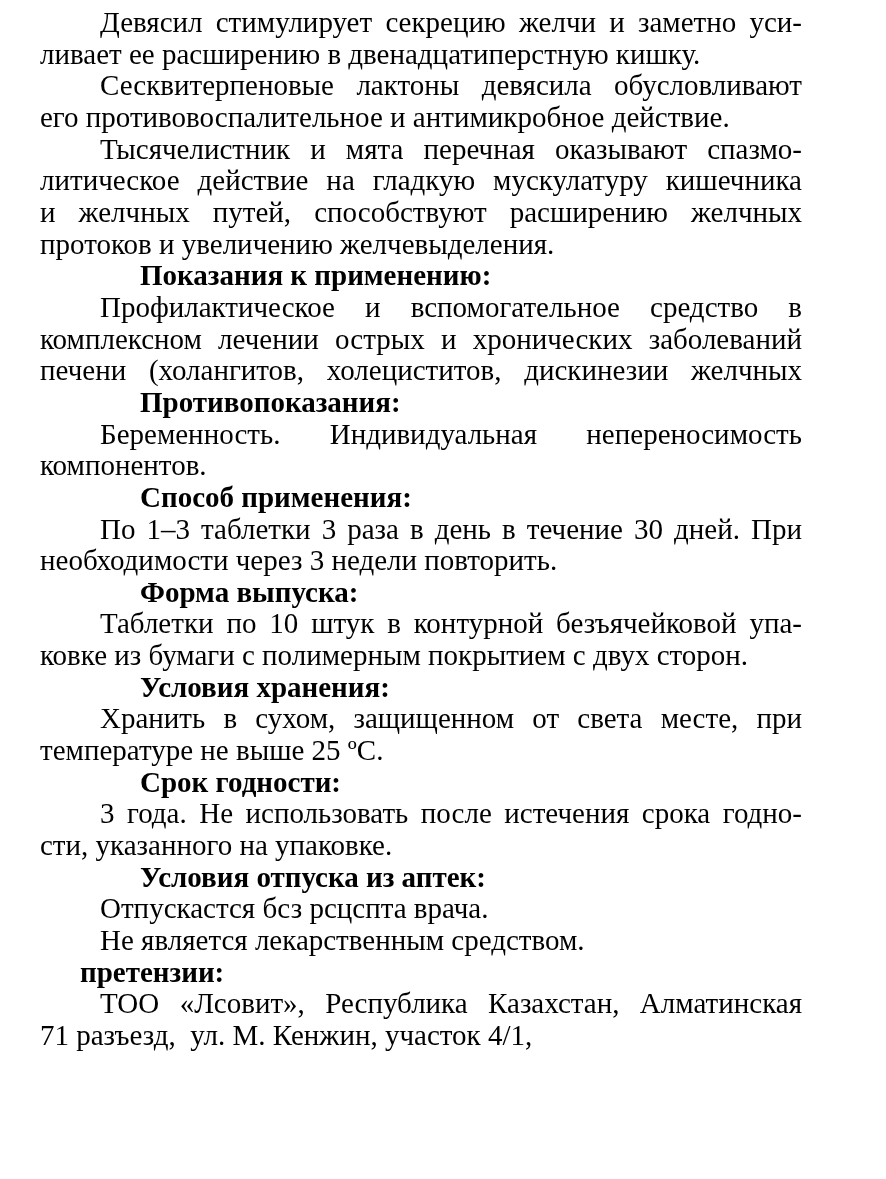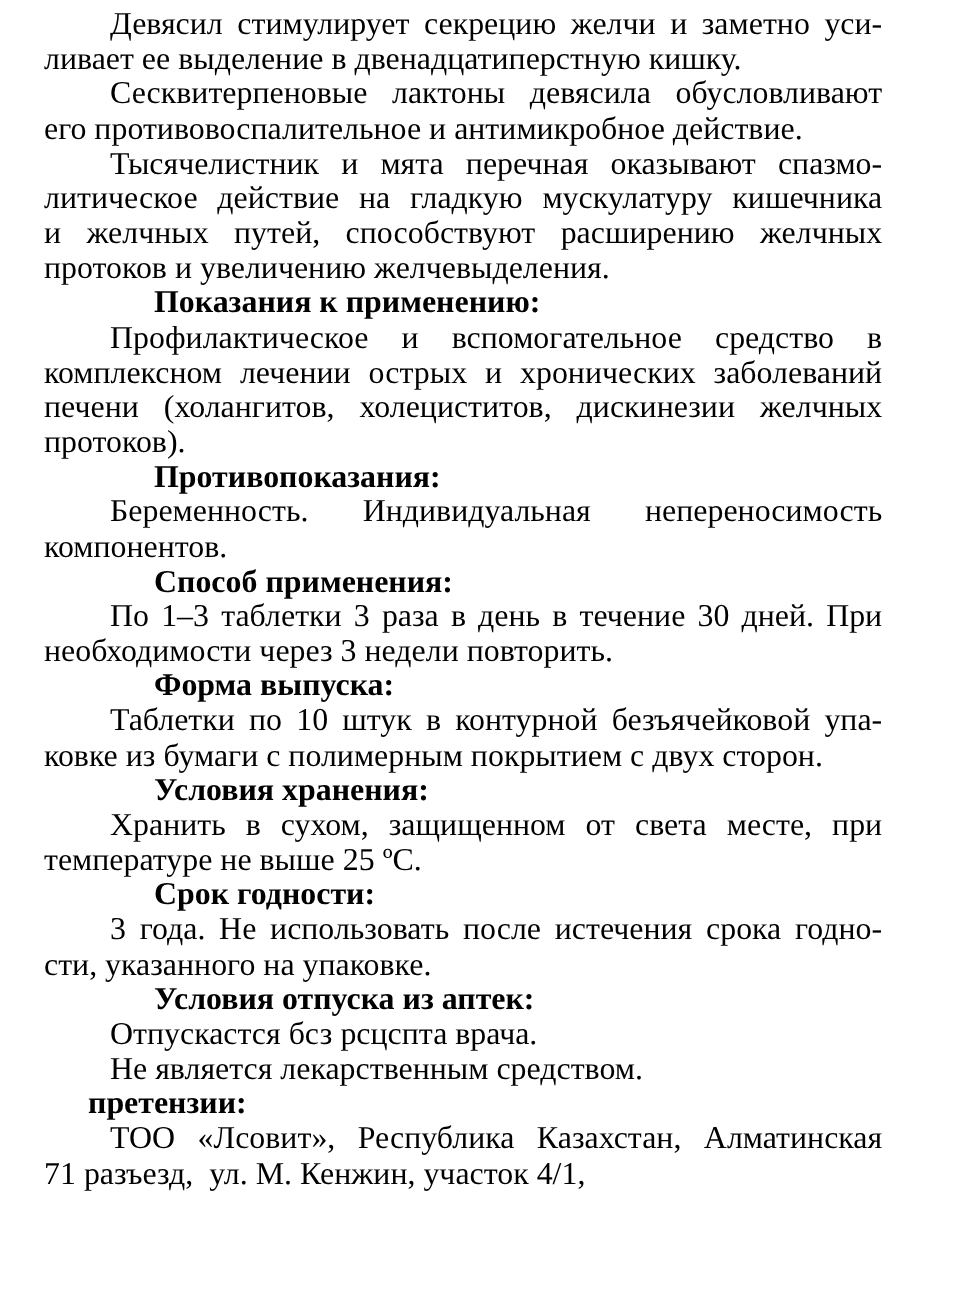--- a/index.html
+++ b/index.html
@@ -29,32 +29,31 @@
     text-align-last: justify;       
   }
   .line.b { font-weight: 700; margin-left: 40px; }
   .line.i { text-indent: 60px; }
 </style>
 </head>
 <body>
 
 <div class="page" id="doc">
     <div class="line j i">Девясил стимулирует секрецию желчи и заметно уси-</div>
-    <div class="line">ливает ее выделение в двенадцатиперстную кишку.</div>
+    <div class="line">ливает ее расширению в двенадцатиперстную кишку.</div>
     <div class="line j i">Сесквитерпеновые лактоны девясила обусловливают</div>
     <div class="line">его противовоспалительное и антимикробное действие.</div>
     <div class="line j i">Тысячелистник и мята перечная оказывают спазмо-</div>
     <div class="line j">литическое действие на гладкую мускулатуру кишечника</div>
     <div class="line j">и желчных путей, способствуют расширению желчных</div>
     <div class="line">протоков и увеличению желчевыделения.</div>
     <div class="line b i">Показания к применению:</div>
     <div class="line j i">Профилактическое и вспомогательное средство в</div>
     <div class="line j">комплексном лечении острых и хронических заболеваний</div>
     <div class="line j">печени (холангитов, холециститов,  дискинезии желчных</div>
-    <div class="line">протоков).</div>
     <div class="line b i">Противопоказания:</div>
     <div class="line j i">Беременность. Индивидуальная непереносимость</div>
     <div class="line">компонентов.</div>
     <div class="line b i">Способ применения:</div>
     <div class="line j i">По 1–3 таблетки 3 раза в день в течение 30 дней. При</div>
     <div class="line">необходимости через 3 недели повторить.</div>
     <div class="line b i">Форма выпуска:</div>
     <div class="line j i">Таблетки по 10 штук в контурной безъячейковой упа-</div>
     <div class="line">ковке из бумаги с полимерным покрытием с двух сторон.</div>
     <div class="line b i">Условия хранения:</div>

